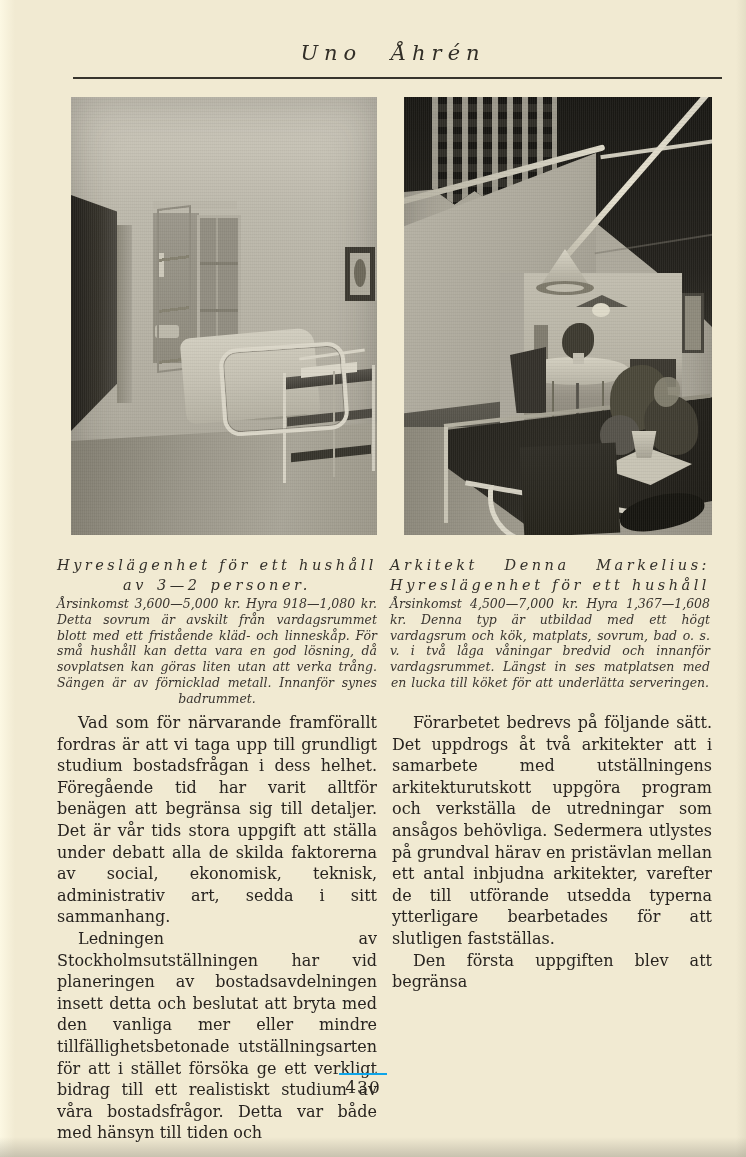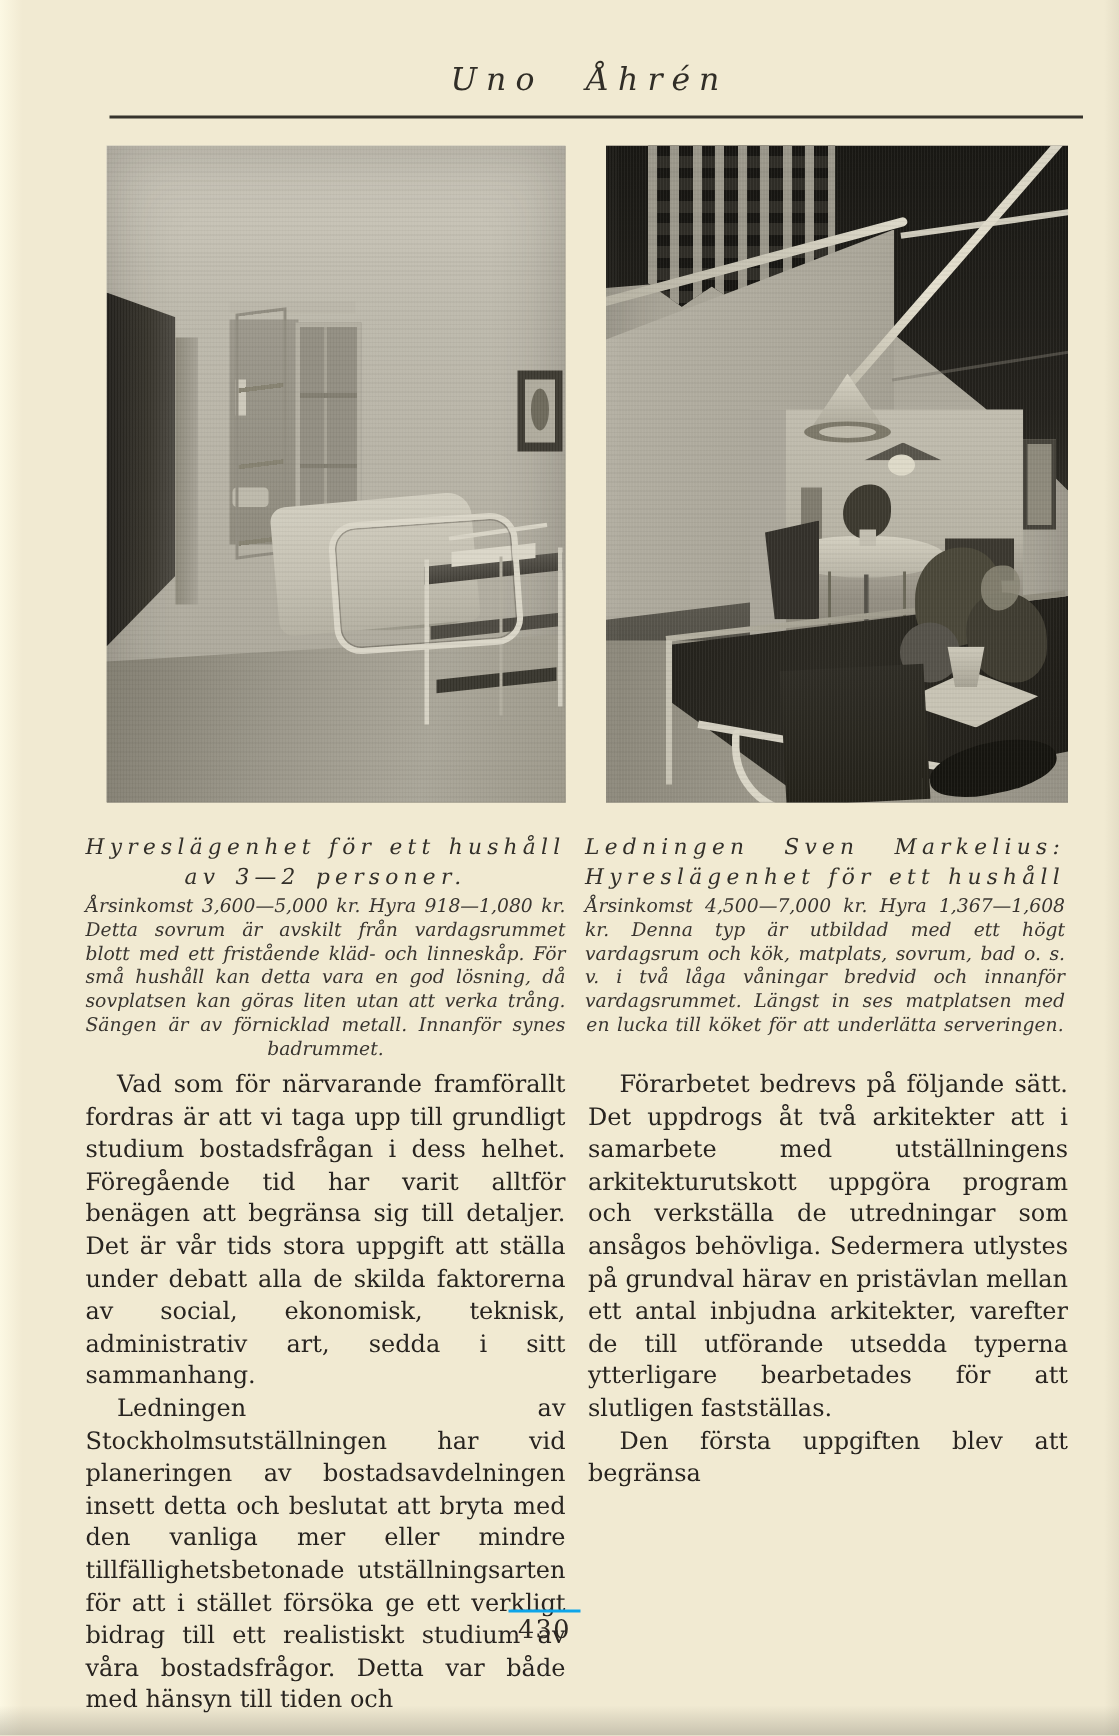--- a/index.html
+++ b/index.html
@@ -251,21 +251,21 @@
       <div class="rp-fol2"></div>
       <div class="rp-fol3"></div>
       <div class="rp-fol4"></div>
       <div class="rp-doily"></div>
       <div class="rp-pot"></div>
       <div class="rp-chairback"></div>
       <div class="rp-chairtube"></div>
       <div class="rp-catshadow"></div>
     </div>
     <div class="caption">
-      <div class="cap-line">Ledningen Sven Markelius:</div>
+      <div class="cap-line">Arkitekt Denna Markelius:</div>
       <div class="cap-line tight">Hyreslägenhet för ett hushåll</div>
       <div class="cap-body">Årsinkomst 4,500—7,000 kr. Hyra 1,367—1,608 kr. Denna typ är utbildad med ett högt vardagsrum och kök, matplats, sovrum, bad o. s. v. i två låga våningar bredvid och innanför vardagsrummet. Längst in ses matplatsen med en lucka till köket för att underlätta serveringen.</div>
     </div>
   </div>
 </div>
 
 <div class="columns">
   <div class="col">
     <p class="indent">Vad som för närvarande framförallt fordras är att vi taga upp till grundligt studium bostadsfrågan i dess helhet. Föregående tid har varit alltför benägen att begränsa sig till detaljer. Det är vår tids stora uppgift att ställa under debatt alla de skilda faktorerna av social, ekonomisk, teknisk, administrativ art, sedda i sitt sammanhang.</p>
     <p class="indent">Ledningen av Stockholmsutställningen har vid planeringen av bostadsavdelningen insett detta och beslutat att bryta med den vanliga mer eller mindre tillfällighetsbetonade utställningsarten för att i stället försöka ge ett verkligt bidrag till ett realistiskt studium av våra bostadsfrågor. Detta var både med hänsyn till tiden och</p>

